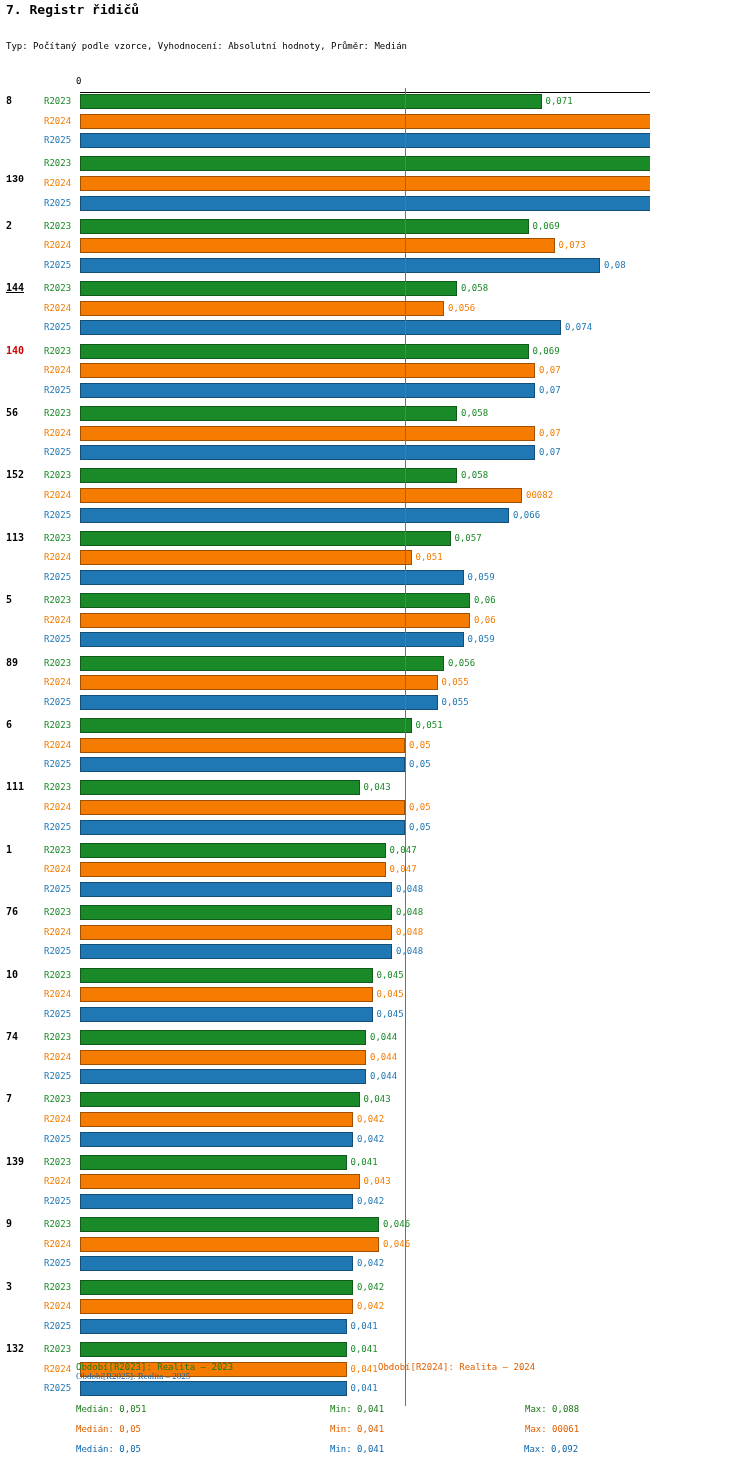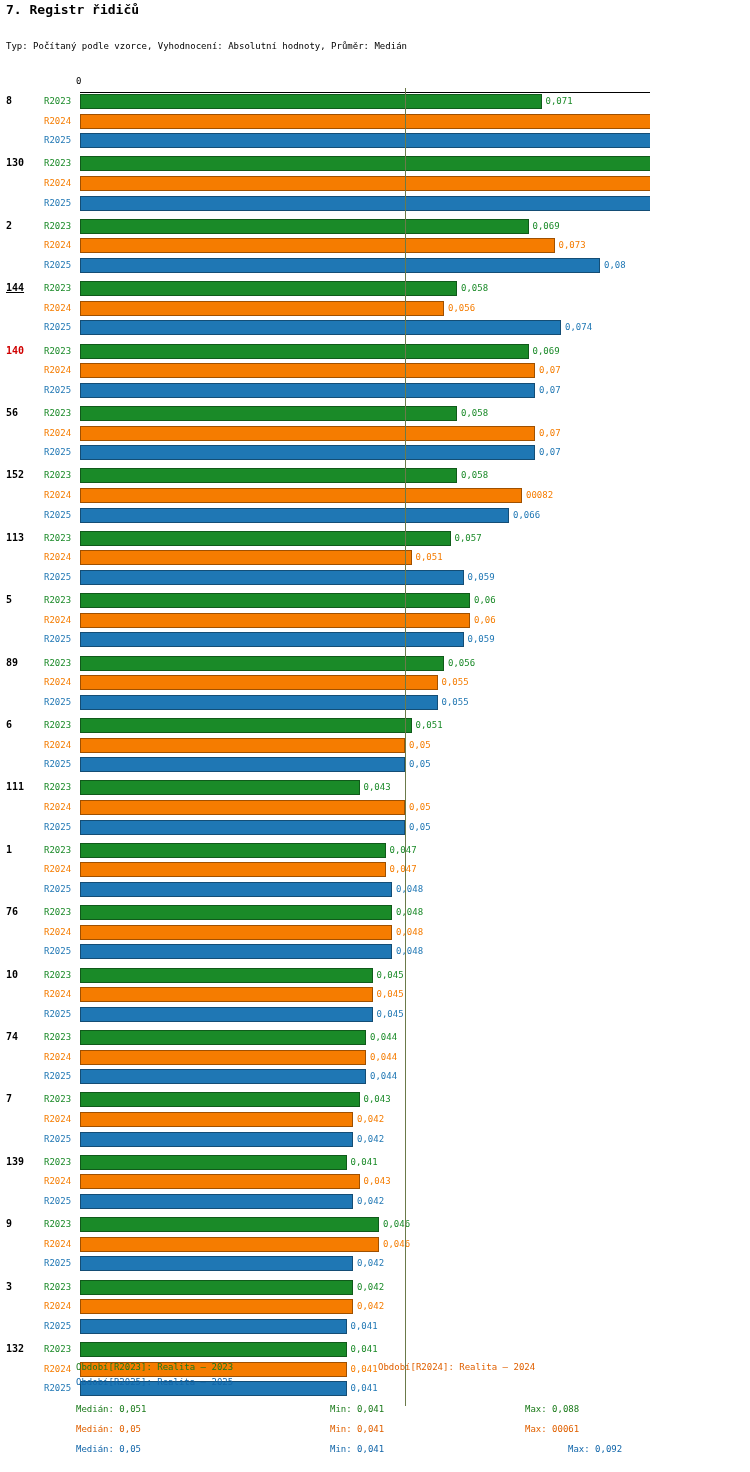--- a/index.html
+++ b/index.html
@@ -46,21 +46,21 @@
           <div class="bar" style="width: 591.5px; background: rgb(245, 124, 0);"></div>
           <div class="val" style="left: 675.5px; color: rgb(245, 124, 0);">0,091</div>
         </div>
         <div class="bar-row" style="position: absolute; left: 0px; top: 39.2px; width: 750px;">
           <div class="serlab" style="color: rgb(31, 119, 180);">R2025</div>
           <div class="bar" style="width: 598px; background: rgb(31, 119, 180);"></div>
           <div class="val" style="left: 682px; color: rgb(31, 119, 180);">0,092</div>
         </div>
       </div>
       <div class="group" style="position: absolute; left: 0px; top: 66.4px; width: 750px; height: 58.8px;">
-        <div class="rowlabel" style="top: 3px;">130</div>
+        <div class="rowlabel" style="top: 20px; font-family: Liberation Mono, monospace;">130</div>
         <div class="bar-row" style="position: absolute; left: 0px; top: 0px; width: 750px;">
           <div class="serlab" style="color: rgb(26, 138, 40);">R2023</div>
           <div class="bar" style="width: 572px; background: rgb(26, 138, 40);"></div>
           <div class="val" style="left: 656px; color: rgb(26, 138, 40);">0,088</div>
         </div>
         <div class="bar-row" style="position: absolute; left: 0px; top: 19.6px; width: 750px;">
           <div class="serlab" style="color: rgb(245, 124, 0);">R2024</div>
           <div class="bar" style="width: 572px; background: rgb(245, 124, 0);"></div>
           <div class="val" style="left: 656px; color: rgb(245, 124, 0);">0,088</div>
         </div>
@@ -411,27 +411,27 @@
           <div class="bar" style="width: 266.5px; background: rgb(31, 119, 180);"></div>
           <div class="val" style="left: 350.5px; color: rgb(31, 119, 180);">0,041</div>
         </div>
       </div>
       <div class="gridline" style="left: 405px; height: 1318.4px; top: 0px; position: absolute; background: rgb(107, 122, 74);"></div>
     </div>
 
   <div class="legend" id="legend">
       <div class="lg" style="left: 76px; top: 0px; color: rgb(26, 122, 26);">Období[R2023]: Realita – 2023</div>
       <div class="lg" style="left: 378px; top: 0px; color: rgb(224, 96, 0);">Období[R2024]: Realita – 2024</div>
-      <div class="lg" style="left: 76px; top: 15px; color: rgb(17, 102, 170);">Období[R2025]: Realita – 2025</div>
+      <div class="lg" style="left: 76px; top: 9px; color: rgb(17, 102, 170); font-family: Liberation Serif, serif;">Období[R2025]: Realita – 2025</div>
     </div>
   <div class="stats" id="stats">
       <div class="st" style="left: 76px; top: 0px; color: rgb(26, 122, 26);">Medián: 0,051</div>
       <div class="st" style="left: 330px; top: 0px; color: rgb(26, 122, 26);">Min: 0,041</div>
       <div class="st" style="left: 525px; top: 0px; color: rgb(26, 122, 26);">Max: 0,088</div>
       <div class="st" style="left: 76px; top: 20px; color: rgb(224, 96, 0);">Medián: 0,05</div>
       <div class="st" style="left: 330px; top: 20px; color: rgb(224, 96, 0);">Min: 0,041</div>
       <div class="st" style="left: 525px; top: 20px; color: rgb(224, 96, 0);">Max: 00061</div>
       <div class="st" style="left: 76px; top: 40px; color: rgb(17, 102, 170);">Medián: 0,05</div>
       <div class="st" style="left: 330px; top: 40px; color: rgb(17, 102, 170);">Min: 0,041</div>
-      <div class="st" style="left: 545px; top: 40px; color: rgb(17, 102, 170); padding-left: 23px;">Max: 0,092</div>
+      <div class="st" style="left: 501px; top: 40px; color: rgb(17, 102, 170); padding-left: 23px;">Max: 0,092</div>
     </div>
 
 </div>
 
 </body></html>

